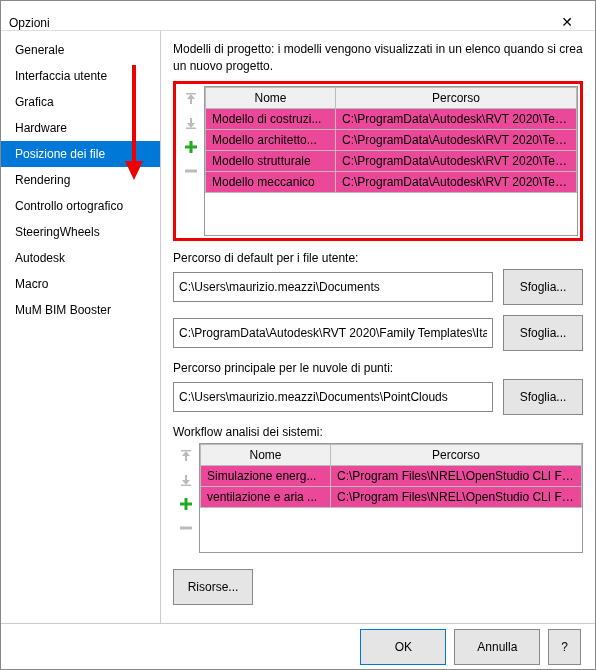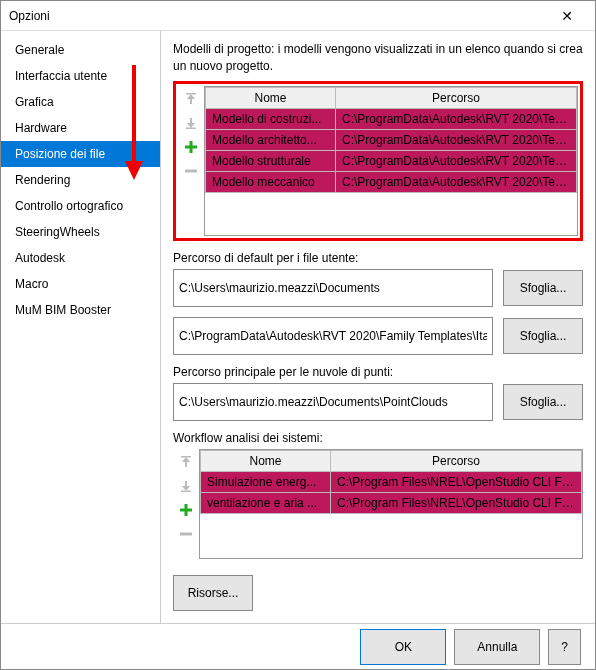--- a/index.html
+++ b/index.html
@@ -1,44 +1,44 @@
 <!DOCTYPE html>
 <html><head>
 <meta charset="utf-8">
 <style>
   * { box-sizing: border-box; font-family: "Segoe UI", Tahoma, sans-serif; font-size: 12px; }
   body { margin: 0; background: #fff; }
   .window { width: 596px; height: 670px; border: 1px solid #888; display: flex; flex-direction: column; }
-  .titlebar { height: 30px; display: flex; align-items: center; padding: 0 8px; border-bottom: 1px solid #ddd; }
+  .titlebar { height: 30px; display: flex; align-items: flex-end; padding: 0 8px; border-bottom: 1px solid #ddd; }
   .titlebar .title { flex: 1; }
   .titlebar .close { width: 40px; text-align: center; font-size: 14px; cursor: default; }
   .body { flex: 1; display: flex; overflow: hidden; }
   .sidebar { width: 160px; border-right: 1px solid #ccc; padding-top: 6px; position: relative; }
   .sidebar-item { padding: 6px 14px; cursor: default; color: #000; }
   .sidebar-item.selected { background: #0078d7; color: #fff; }
   .arrow { position: absolute; left: 118px; top: 34px; pointer-events: none; }
   .main { flex: 1; padding: 10px 12px 10px 12px; overflow: auto; }
   .intro { margin-bottom: 6px; line-height: 1.4; }
   .panel { display: flex; margin-bottom: 10px; }
   .panel.red { border: 3px solid #e00; padding: 2px; }
   .toolbar { width: 26px; display: flex; flex-direction: column; align-items: center; gap: 6px; padding-top: 4px; }
   .tool-icon { width: 18px; height: 18px; display: flex; align-items: center; justify-content: center; color: #999; }
   .tool-icon svg { width: 16px; height: 16px; }
-  .table { flex: 1; border: 1px solid #999; border-collapse: collapse; background: #be185d; }
+  .table { flex: 1; border: 1px solid #999; border-collapse: collapse; background: #ec4899; }
   .table th, .table td { border: 1px solid #bbb; padding: 3px 6px; text-align: left; font-weight: normal; white-space: nowrap; overflow: hidden; text-overflow: ellipsis; }
   .table th { background: #f0f0f0; text-align: center; }
   .table .col-name { width: 130px; max-width: 130px; }
   .table .col-path { max-width: 230px; text-align: center; }
   .table-wrap { flex: 1; height: 150px; overflow: hidden; border: 1px solid #999; }
   .table-wrap table { border: none; width: 100%; }
   .table-wrap2 { flex: 1; height: 110px; overflow: hidden; border: 1px solid #999; }
   .table-wrap2 table { border: none; width: 100%; }
   .field-label { margin: 4px 0 4px 0; }
   .field-row { display: flex; gap: 10px; align-items: center; margin-bottom: 10px; }
-  .text-input { flex: 1; border: 1px solid #888; padding: 3px 5px; height: 38px; background: #fff; }
+  .text-input { flex: 1; border: 1px solid #888; padding: 3px 5px; height: 30px; background: #fff; }
   .btn { border: 1px solid #888; background: #e5e5e5; padding: 3px 12px; height: 36px; cursor: default; min-width: 80px; }
   .resources-row { margin-top: 16px; }
   .footer { height: 46px; border-top: 1px solid #ccc; display: flex; align-items: center; justify-content: flex-end; gap: 8px; padding: 0 14px; }
   .footer .btn { min-width: 86px; }
   .footer .btn.ok { border: 1px solid #0078d7; }
   .footer .qbtn { min-width: 30px; }
 </style>
 </head>
 <body>
 

